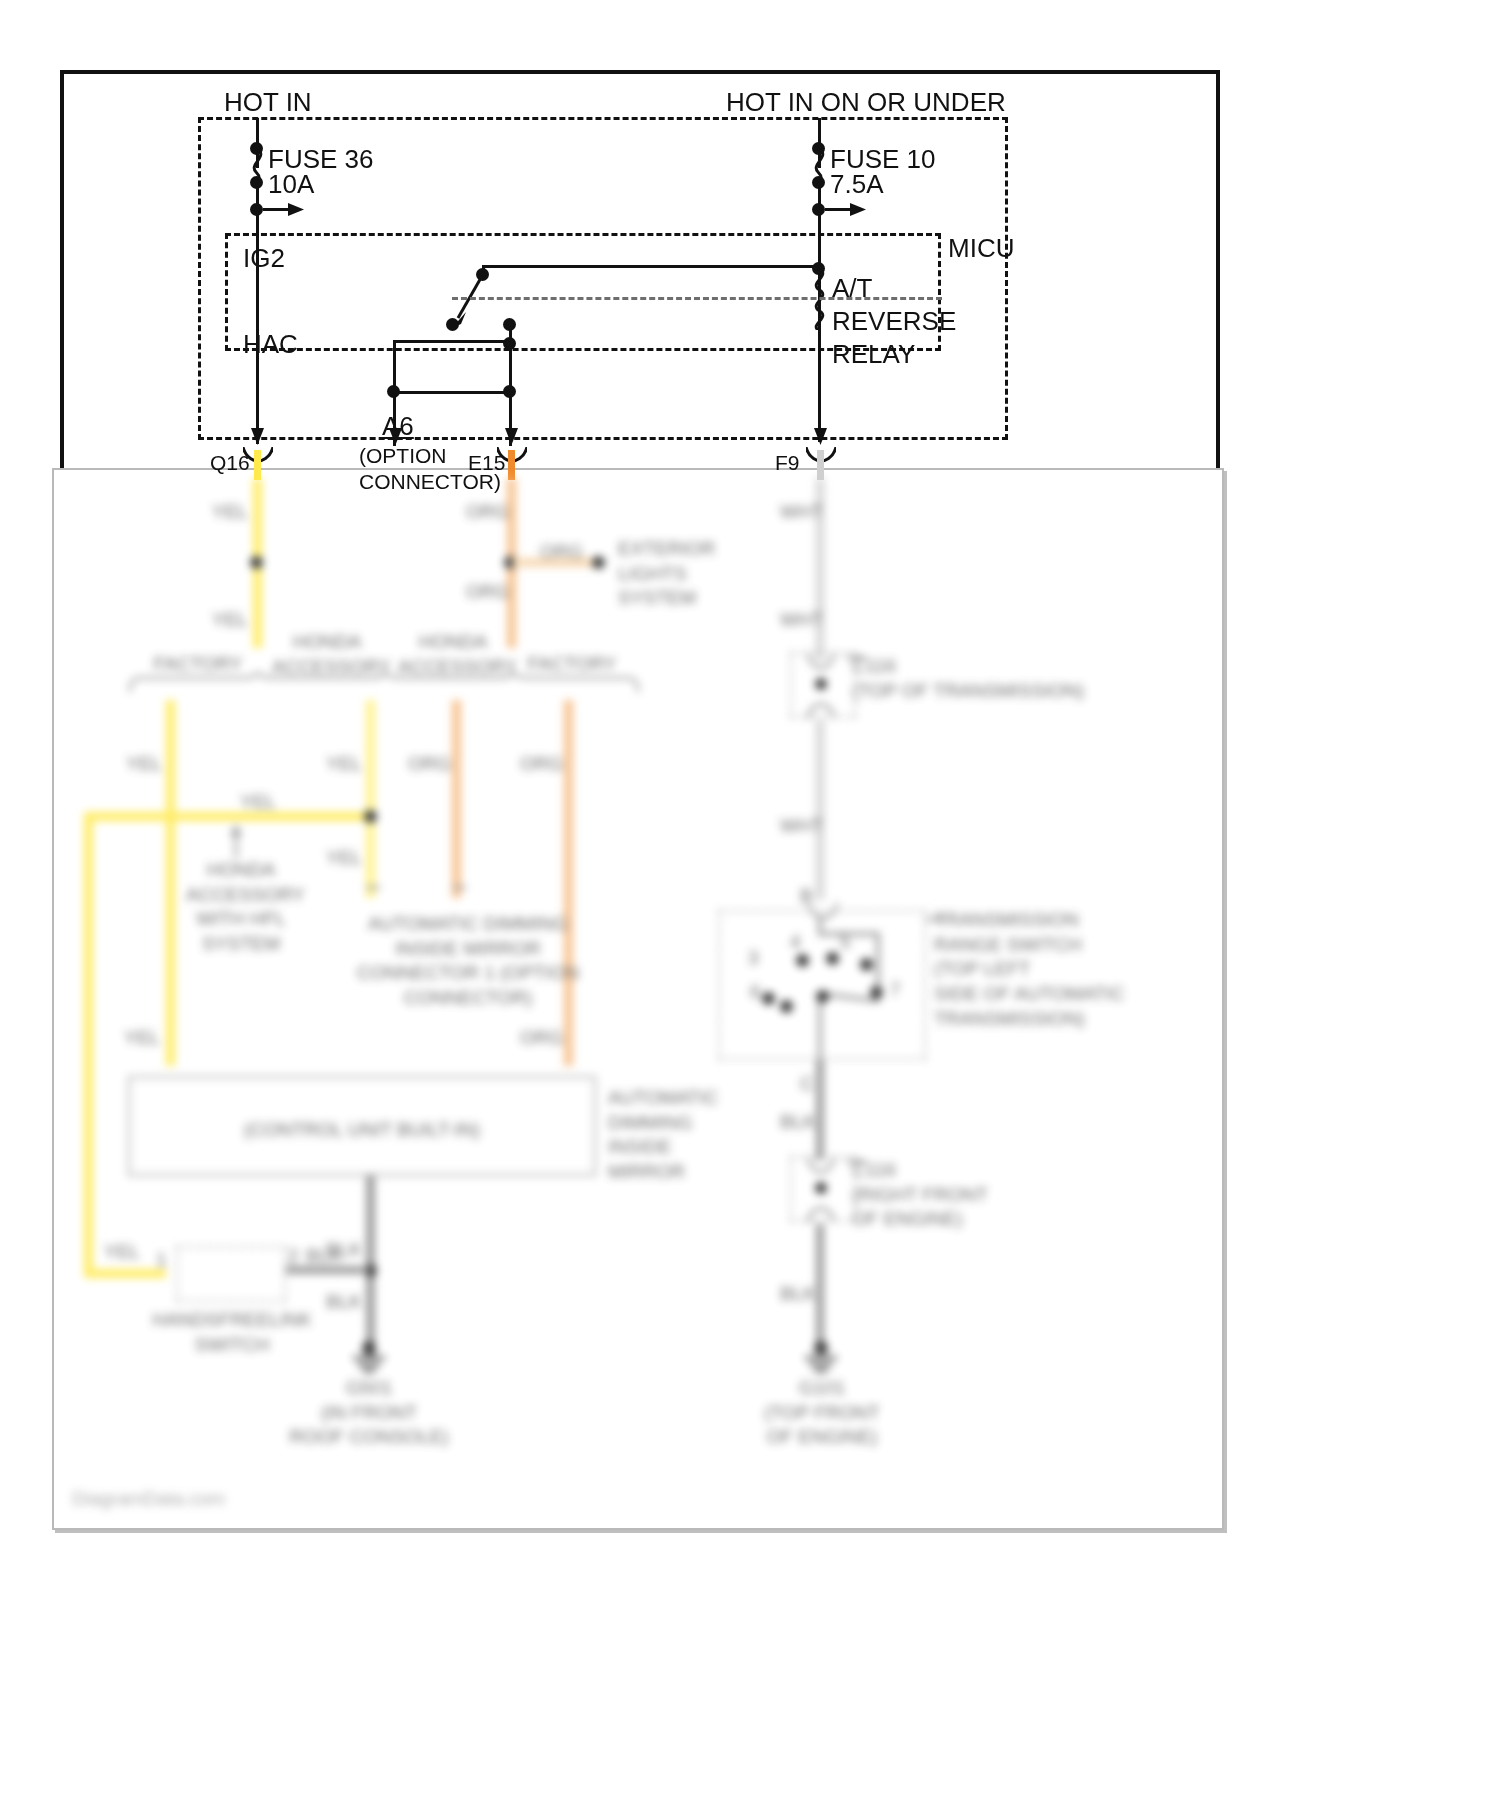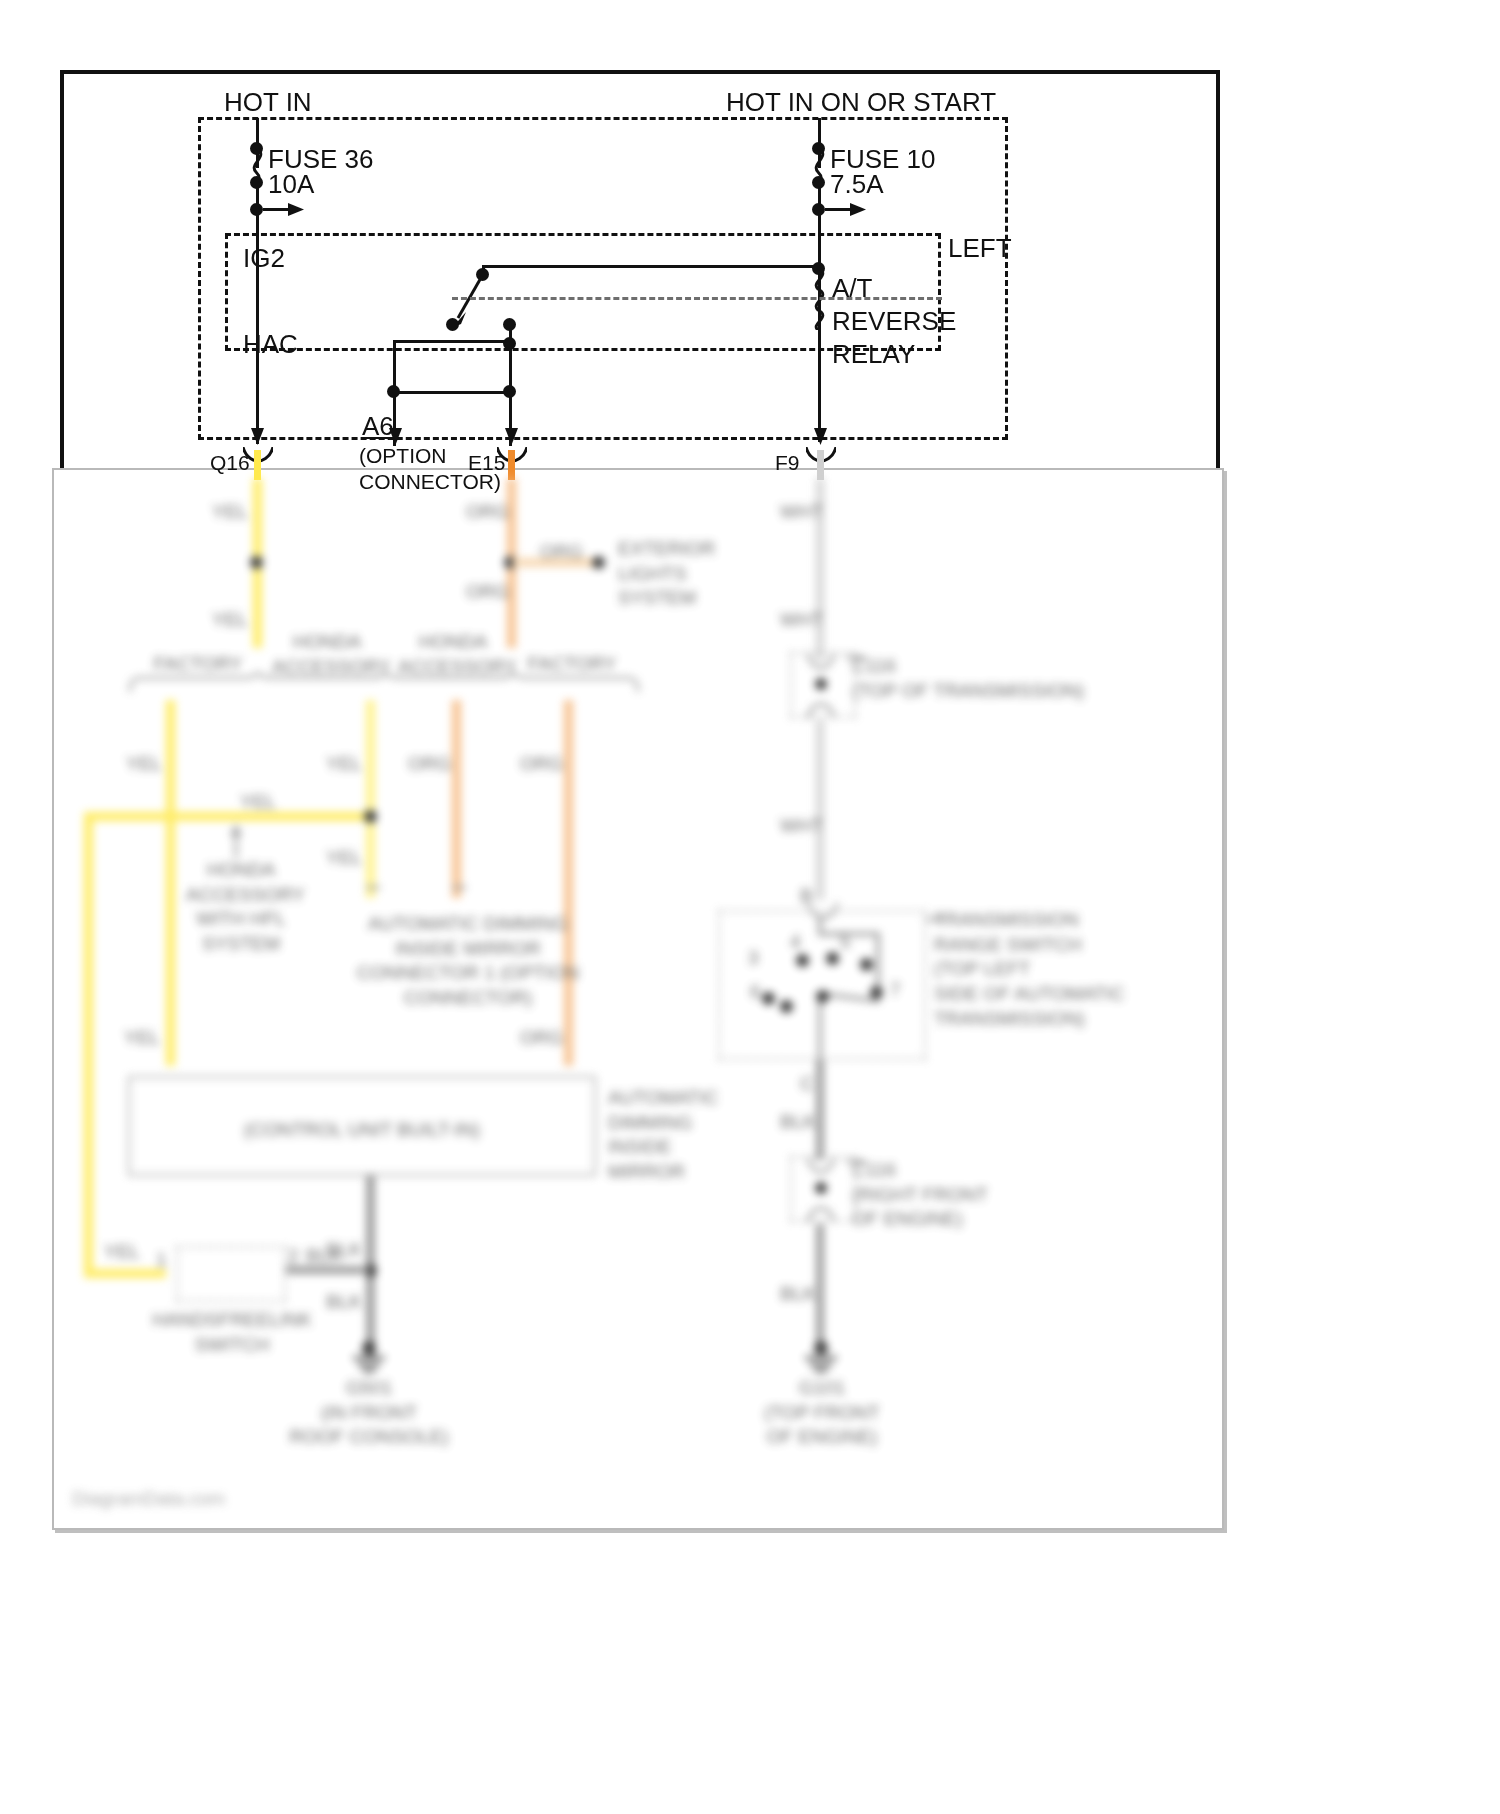--- a/index.html
+++ b/index.html
@@ -57,21 +57,21 @@
 <body>
 
 <div id="page">
 
   <div class="outer-frame"></div>
 
   <div class="lower-card"></div>
 
   <div class="lbl t26" style="left:224px;top:86px;">HOT IN</div>
 
-  <div class="lbl t26" style="left:726px;top:86px;">HOT IN ON OR START</div>
+  <div class="lbl t26" style="left:726px;top:86px;">HOT IN ON OR UNDER</div>
 
   <div class="dbox" style="left:198px;top:117px;width:810px;height:323px;"></div>
 
 
   <div class="vline" style="left:256px;top:118px;height:50px;"></div>
   <div class="dot" style="left:250px;top:142px;"></div>
   <svg class="fuse" style="left:248px;top:148px;" width="26" height="36" viewBox="0 0 26 36">
     <path d="M8 0 C22 8, 0 16, 8 24 C14 30, 10 34, 8 36" stroke="#111" stroke-width="3" fill="none"></path>
   </svg>
   <div class="dot" style="left:250px;top:176px;"></div>
@@ -94,21 +94,21 @@
   <div class="vline" style="left:818px;top:182px;height:260px;"></div>
   <div class="dot" style="left:812px;top:203px;"></div>
   <div class="hline" style="left:825px;top:208px;width:30px;"></div>
   <svg class="arrowright" style="left:850px;top:200px;" width="18" height="19" viewBox="0 0 18 19">
     <path d="M0 3 L16 9.5 L0 16 Z" fill="#111"></path>
   </svg>
   <div class="lbl t26" style="left:830px;top:143px;">FUSE 10</div>
   <div class="lbl t26" style="left:830px;top:168px;">7.5A</div>
 
   <div class="dbox" style="left:225px;top:233px;width:716px;height:118px;"></div>
-  <div class="lbl t26" style="left:948px;top:232px;">LEFT</div>
+  <div class="lbl t26" style="left:948px;top:232px;">MICU</div>
 
   <div class="lbl t26" style="left:243px;top:242px;">IG2</div>
 
   <div class="lbl t26" style="left:243px;top:328px;">HAC</div>
 
   <div class="vline" style="left:256px;top:244px;height:200px;"></div>
   <svg class="arrowdown" style="left:248px;top:428px;" width="19" height="20" viewBox="0 0 19 20">
     <path d="M3 0 L9.5 17 L16 0 Z" fill="#111"></path>
   </svg>
 
@@ -138,21 +138,21 @@
   <div class="vline" style="left:393px;top:340px;height:106px;"></div>
   <div class="dot" style="left:387px;top:385px;"></div>
   <div class="hline" style="left:393px;top:391px;width:118px;"></div>
   <div class="dot" style="left:503px;top:385px;"></div>
   <svg class="arrowdown" style="left:386px;top:428px;" width="19" height="20" viewBox="0 0 19 20">
     <path d="M3 0 L9.5 17 L16 0 Z" fill="#111"></path>
   </svg>
   <svg class="arrowdown" style="left:502px;top:428px;" width="19" height="20" viewBox="0 0 19 20">
     <path d="M3 0 L9.5 17 L16 0 Z" fill="#111"></path>
   </svg>
-  <div class="lbl t26" style="left:362px;top:410px;text-decoration:underline;">A6</div>
+  <div class="lbl t26" style="left:382px;top:410px;text-decoration:underline;">A6</div>
 
   <svg class="arrowdown" style="left:811px;top:428px;" width="19" height="20" viewBox="0 0 19 20">
     <path d="M3 0 L9.5 17 L16 0 Z" fill="#111"></path>
   </svg>
 
   <svg class="cup" style="left:243px;top:447px;" width="30" height="16" viewBox="0 0 30 16">
     <path d="M0 0 C3 12, 12 14, 15 14 C18 14, 27 12, 30 0" stroke="#111" stroke-width="3" fill="none"></path>
   </svg>
   <div class="lbl t24" style="left:210px;top:450px;">Q16</div>
 

